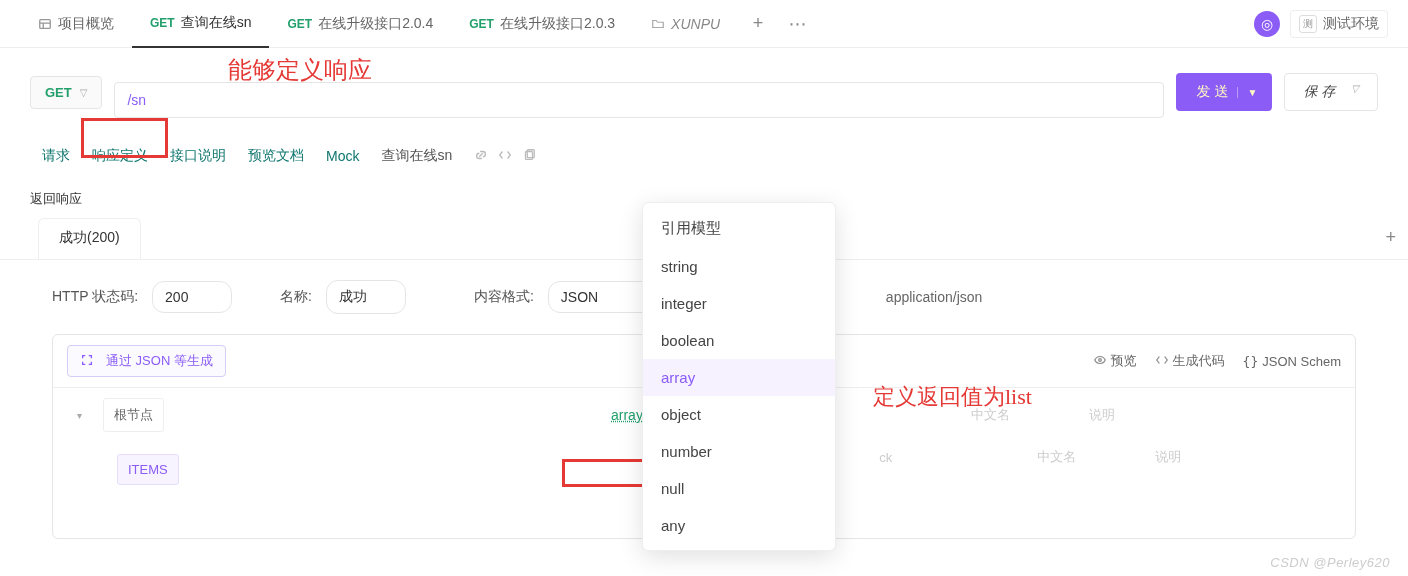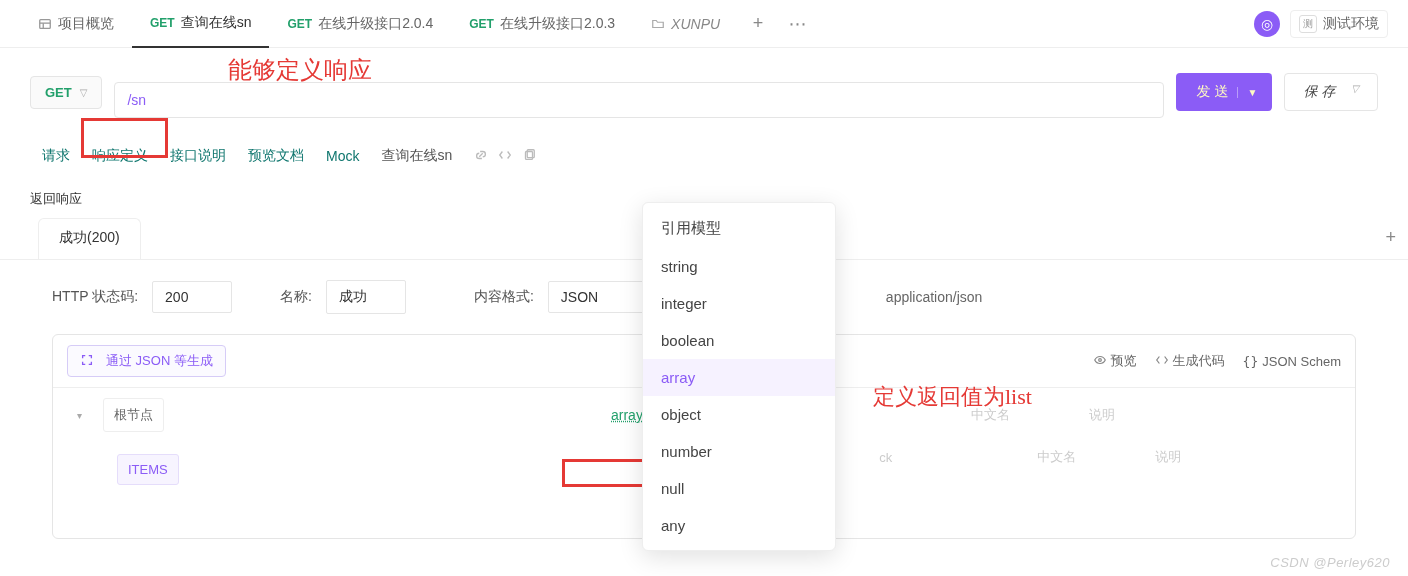--- a/index.html
+++ b/index.html
@@ -35,21 +35,21 @@
     .sub-extra { display: flex; gap: 10px; color: #bbb; align-items: center; }
     .red-box { border: 3px solid #e53935; position: absolute; pointer-events: none; }
 
     .section-title { padding: 14px 30px 8px; color: #333; font-size: 13px; }
     .resp-tabs { display: flex; align-items: center; padding: 0 38px; border-bottom: 1px solid #eee; height: 44px; position: relative; }
     .resp-tab { padding: 10px 20px 12px; border: 1px solid #eee; border-bottom: none; border-radius: 6px 6px 0 0; background: #fff; color: #333; position: relative; top: 1px; }
     .resp-add { position: absolute; right: 12px; font-size: 18px; color: #888; }
 
     .form-row { display: flex; align-items: center; gap: 14px; padding: 20px 52px; }
     .form-label { color: #555; }
-    .form-input { border: 1px solid #e5e5e5; border-radius: 2px; padding: 7px 12px; min-width: 80px; color: #333; }
+    .form-input { border: 1px solid #e5e5e5; border-radius: 12px; padding: 7px 12px; min-width: 80px; color: #333; }
 
     .schema-box { margin: 0 52px; border: 1px solid #e5e5e5; border-radius: 6px; }
     .schema-header { display: flex; align-items: center; padding: 10px 14px; border-bottom: 1px solid #eee; gap: 8px; }
     .json-gen-btn { border: 1px solid #d6ccf7; color: #8b5cf6; padding: 6px 12px; border-radius: 4px; display: flex; align-items: center; gap: 12px; font-size: 13px; background: #fbfaff; }
     .schema-actions { margin-left: auto; display: flex; gap: 18px; color: #666; font-size: 13px; align-items: center; }
     .schema-actions .act { display: flex; gap: 4px; align-items: center; }
     
     .schema-body { padding: 6px 0; position: relative; }
     .schema-row { display: flex; align-items: center; height: 42px; padding: 0 24px; gap: 12px; }
     .schema-row .toggle { width: 14px; color: #aaa; font-size: 10px; }

